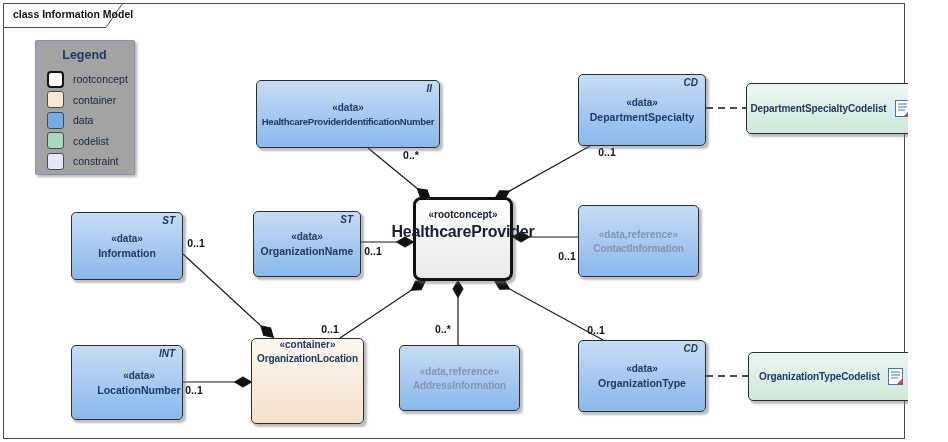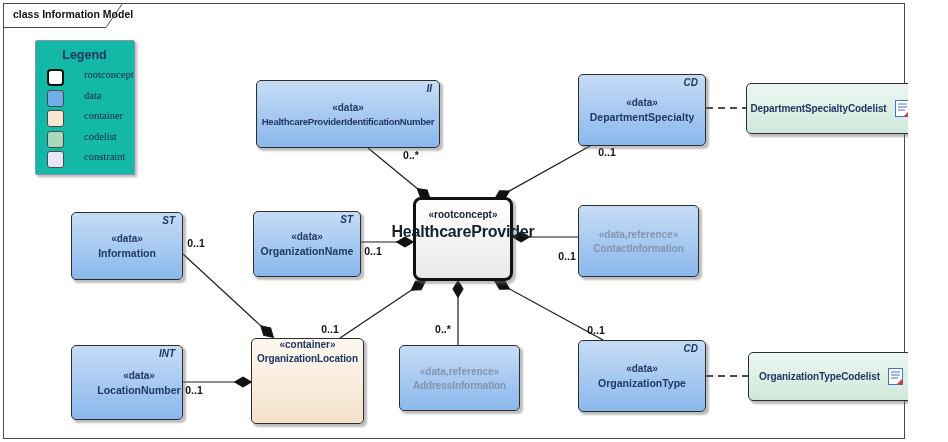--- a/index.html
+++ b/index.html
@@ -3,25 +3,25 @@
 <meta charset="utf-8">
 <style>
   html,body{margin:0;padding:0;background:#fff;}
   .canvas{position:relative;width:908px;height:442px;background:#ffffff;
           font-family:"Liberation Sans", sans-serif;overflow:hidden;}
   .frame{position:absolute;inset:3px;border:1px solid #4a4a4a;}
   .tabsvg{position:absolute;left:3px;top:3px;}
   .tab-title{position:absolute;left:13px;top:8px;font-size:10.5px;font-weight:bold;color:#111;}
 
   
-  .legend{position:absolute;left:35px;top:40px;width:100px;height:135px;background:#14b8a6;
+  .legend{position:absolute;left:35px;top:40px;width:100px;height:135px;background:#a3a3a3;
           border:1px solid #8492b8;border-radius:2px;box-shadow:2px 2px 3px rgba(90,90,90,.45);
           box-sizing:border-box;padding:5px 0 0 11px;}
   .legend-title{font-size:12.5px;font-weight:bold;color:#1f3864;text-align:center;margin:2px 12px 7px 0;}
-  .lrow{display:flex;gap:20px;height:20.5px;font-family:Liberation Serif, serif;}
+  .lrow{display:flex;align-items:center;gap:9px;height:20.5px;}
   .sw{width:17px;height:17px;border:1px solid #4a4a4a;border-radius:3px;box-sizing:border-box;flex:0 0 auto;}
   .sw-root{background:#ffffff;border:2.4px solid #111;border-radius:4px;}
   .sw-container{background:#f9e7d3;}
   .sw-data{background:#71ade6;}
   .sw-codelist{background:#a8d9bc;}
   .sw-constraint{background:#e6e6f7;}
   .lrow .llabel{font-size:10.5px;color:#15253f;}
 
   
   .node{position:absolute;border:1px solid #2d2d2d;border-radius:5px;box-sizing:border-box;
@@ -56,26 +56,26 @@
   </svg>
   <div class="tab-title">class Information Model</div>
 
   <div class="legend">
     <div class="legend-title">Legend</div>
     <div class="lrow">
       <span class="sw sw-root"></span>
       <span class="llabel">rootconcept</span>
     </div>
     <div class="lrow">
+      <span class="sw sw-container"></span>
+      <span class="llabel">container</span>
+    </div>
+    <div class="lrow">
       <span class="sw sw-data"></span>
       <span class="llabel">data</span>
-    </div>
-    <div class="lrow">
-      <span class="sw sw-container"></span>
-      <span class="llabel">container</span>
     </div>
     <div class="lrow">
       <span class="sw sw-codelist"></span>
       <span class="llabel">codelist</span>
     </div>
     <div class="lrow">
       <span class="sw sw-constraint"></span>
       <span class="llabel">constraint</span>
     </div>
   </div>

